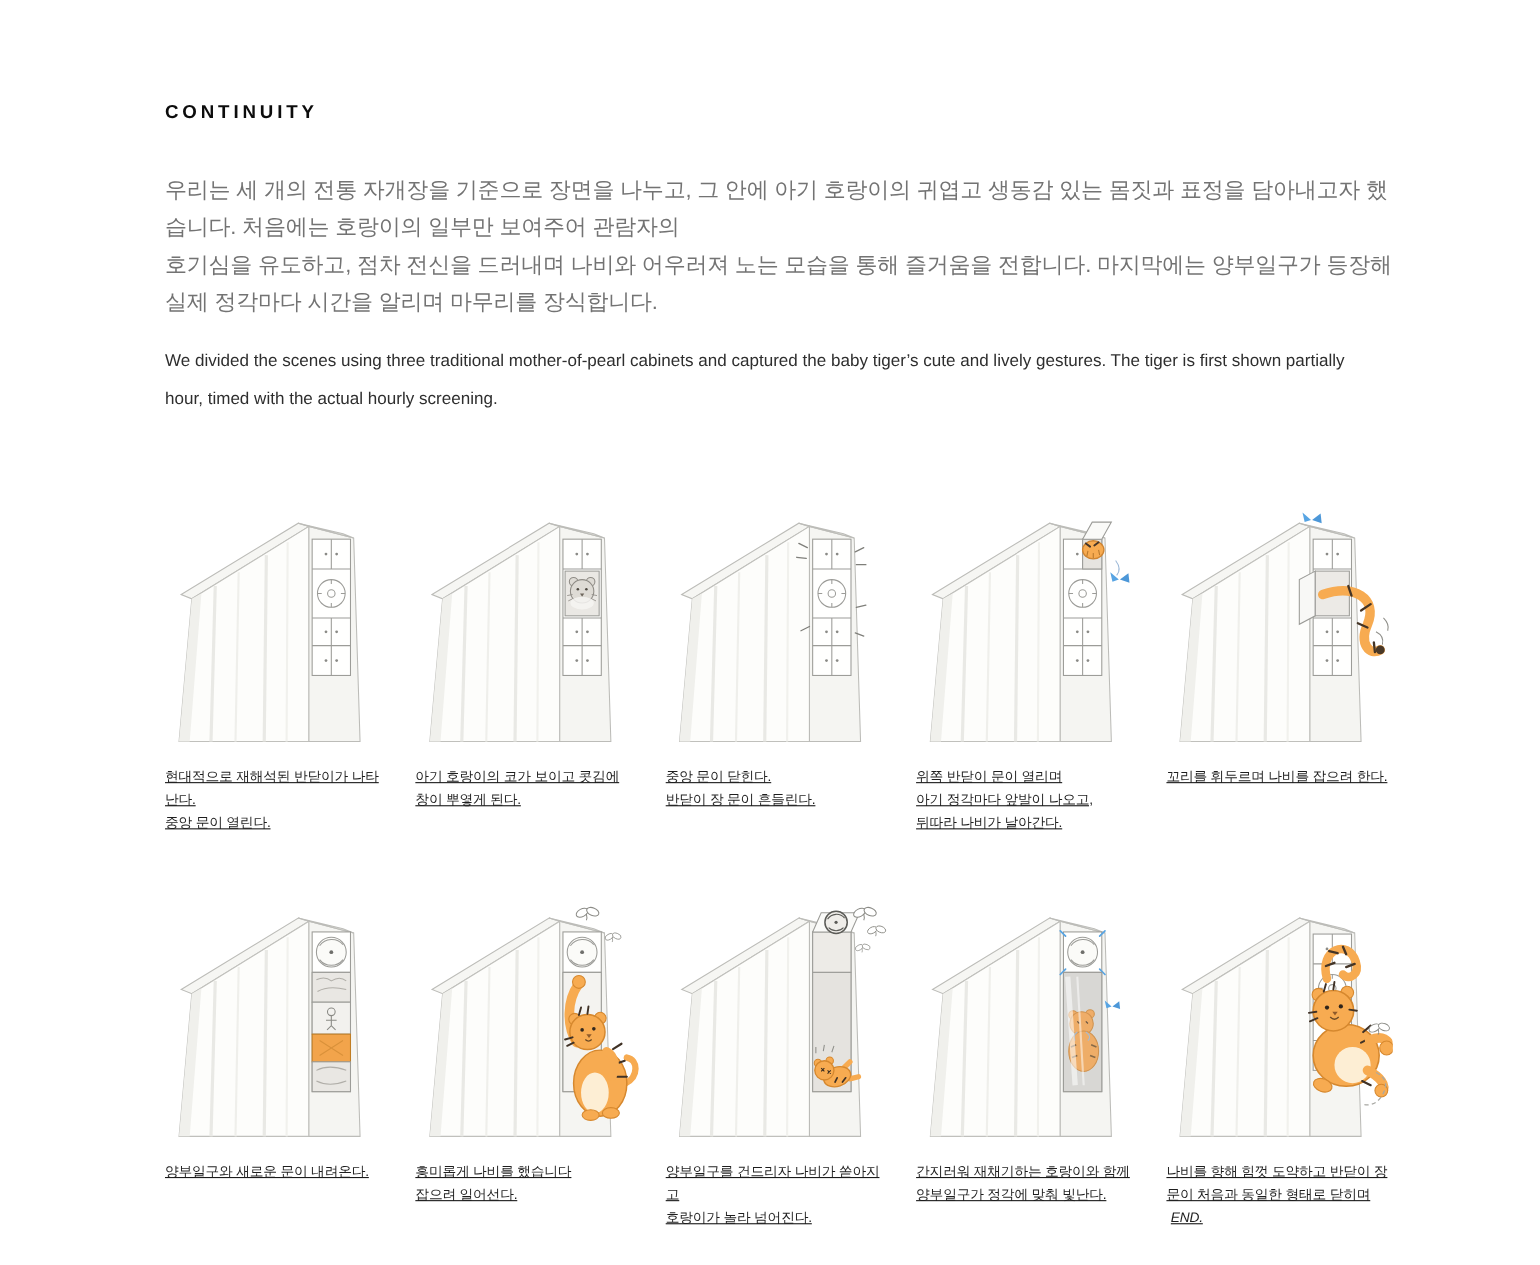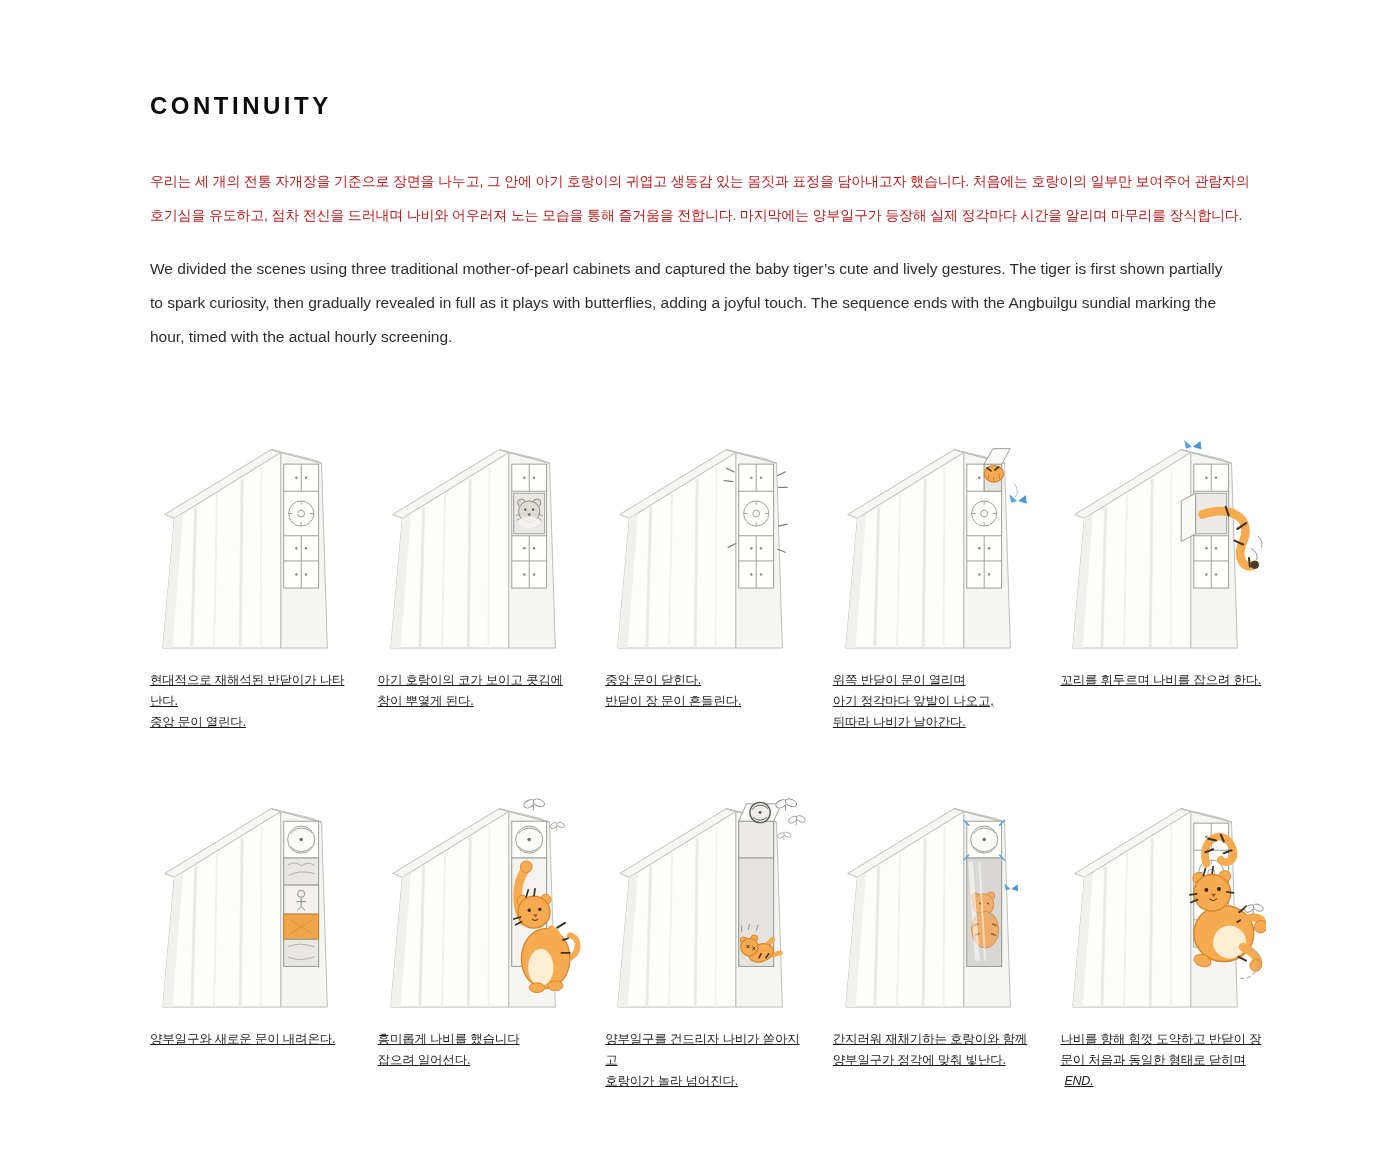--- a/index.html
+++ b/index.html
@@ -4,25 +4,25 @@
 <style>
   * { margin:0; padding:0; box-sizing:border-box; }
   html,body { background:#ffffff; }
   body {
     width:1400px; height:1150px; overflow:hidden;
     font-family:"Liberation Sans", sans-serif;
     color:#1a1a1a;
   }
   .page { padding:92px 134px 0 150px; }
   .title {
-    font-size:24px; font-weight:800; letter-spacing:3.5px; color:#0c0c0c;
+    font-size:17px; font-weight:800; letter-spacing:3.5px; color:#0c0c0c;
   }
   .intro-ko { margin-top:44px; }
   .intro-ko .para-line {
-    font-size:14px; line-height:34px; color:#b91c1c; letter-spacing:-0.2px;
+    font-size:20px; line-height:34px; color:#737373; letter-spacing:-0.2px;
   }
   .intro-en { margin-top:20px; }
   .intro-en .para-line {
     font-size:15.5px; line-height:34px; color:#2e2e2e;
   }
   .board {
     margin-top:54px; width:1116px;
     display:grid; grid-template-columns:repeat(5,1fr);
     column-gap:22px; row-gap:34px;
   }
@@ -105,21 +105,20 @@
 
   <h1 class="title">CONTINUITY</h1>
 
   <div class="intro-ko">
     <div class="para-line">우리는 세 개의 전통 자개장을 기준으로 장면을 나누고, 그 안에 아기 호랑이의 귀엽고 생동감 있는 몸짓과 표정을 담아내고자 했습니다. 처음에는 호랑이의 일부만 보여주어 관람자의</div>
     <div class="para-line">호기심을 유도하고, 점차 전신을 드러내며 나비와 어우러져 노는 모습을 통해 즐거움을 전합니다. 마지막에는 양부일구가 등장해 실제 정각마다 시간을 알리며 마무리를 장식합니다.</div>
   </div>
 
   <div class="intro-en">
     <div class="para-line">We divided the scenes using three traditional mother-of-pearl cabinets and captured the baby tiger’s cute and lively gestures. The tiger is first shown partially</div>
-    <div class="para-line">to spark curiosity, then gradually revealed in full as it plays with butterflies, adding a joyful touch. The sequence ends with the Angbuilgu sundial marking the</div>
     <div class="para-line">hour, timed with the actual hourly screening.</div>
   </div>
 
   <div class="board">
 
     <figure class="panel">
       <svg class="sketch" viewBox="0 0 210 250">
         <use href="#cabA"></use>
       </svg>
       <figcaption class="caption">

